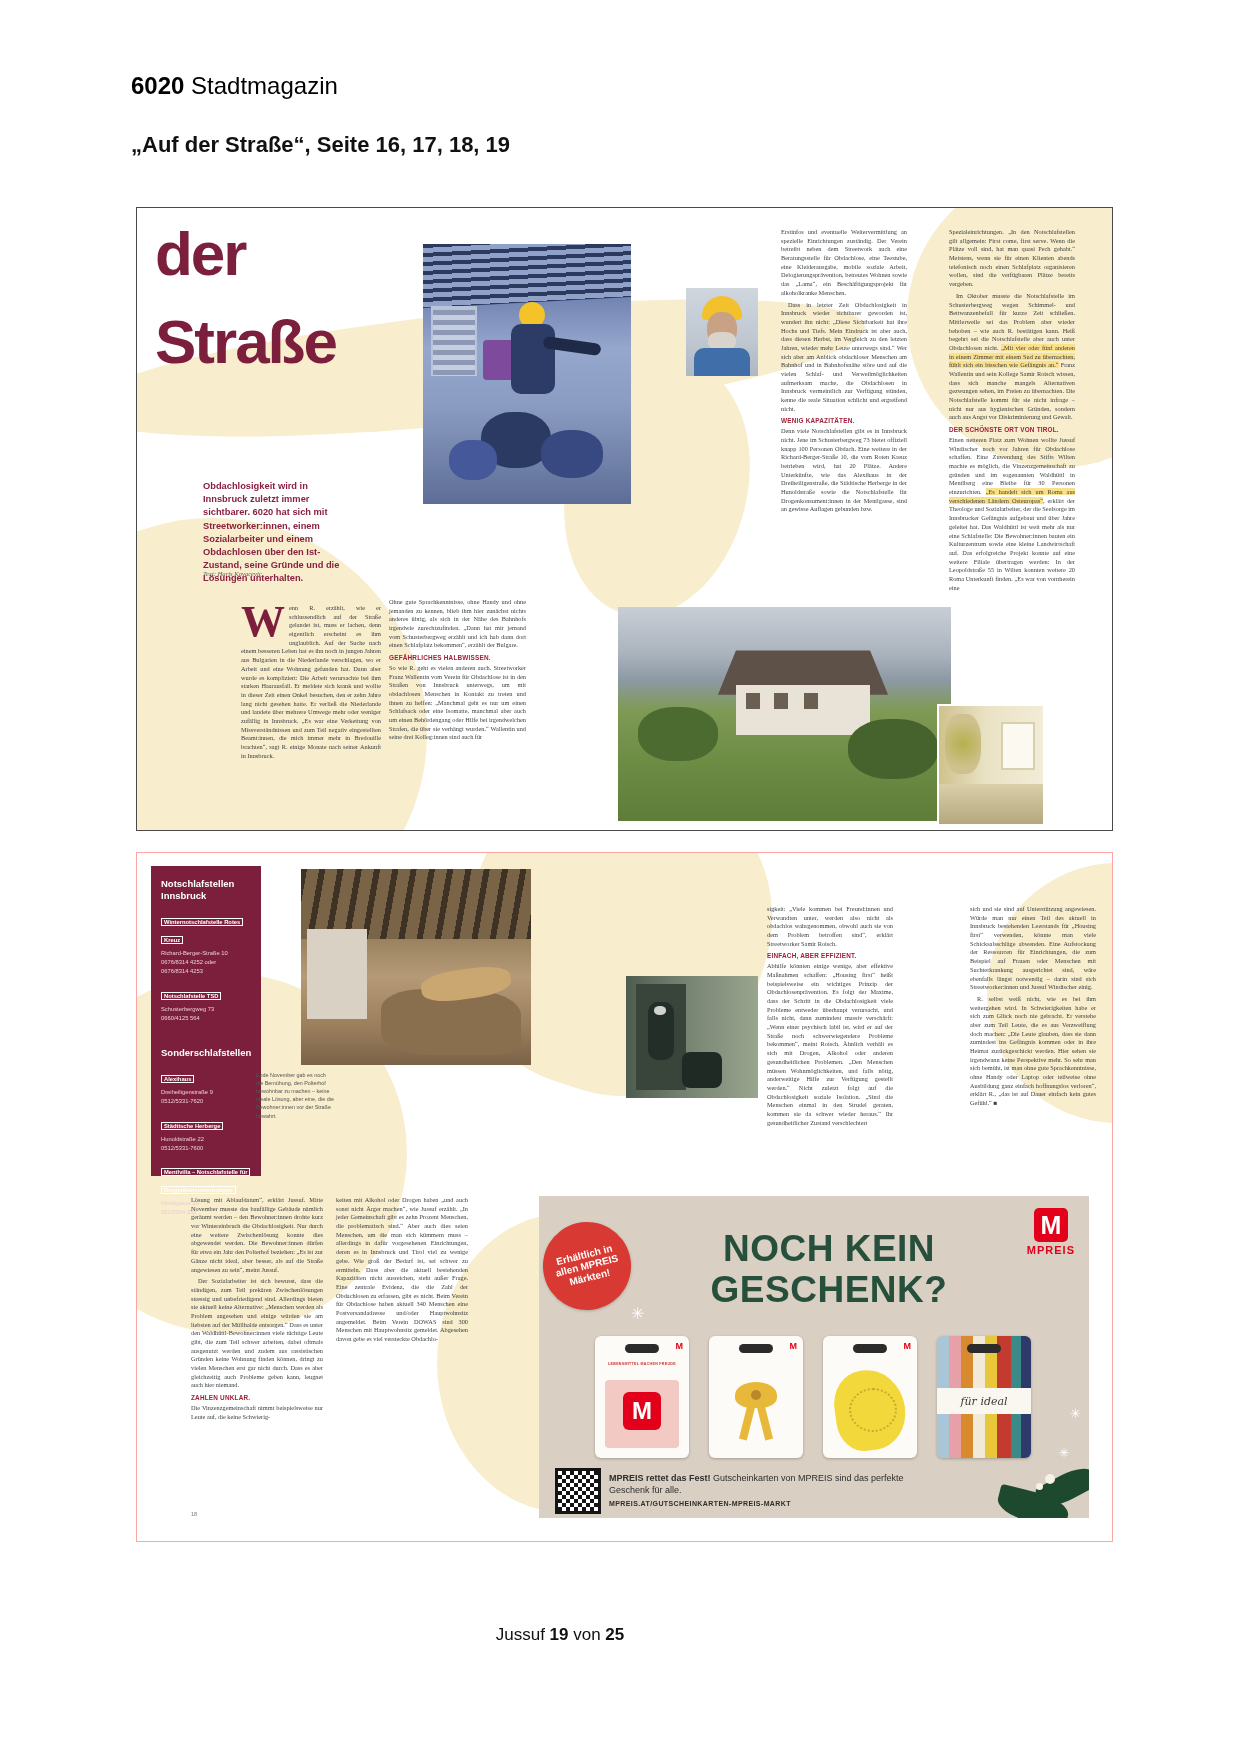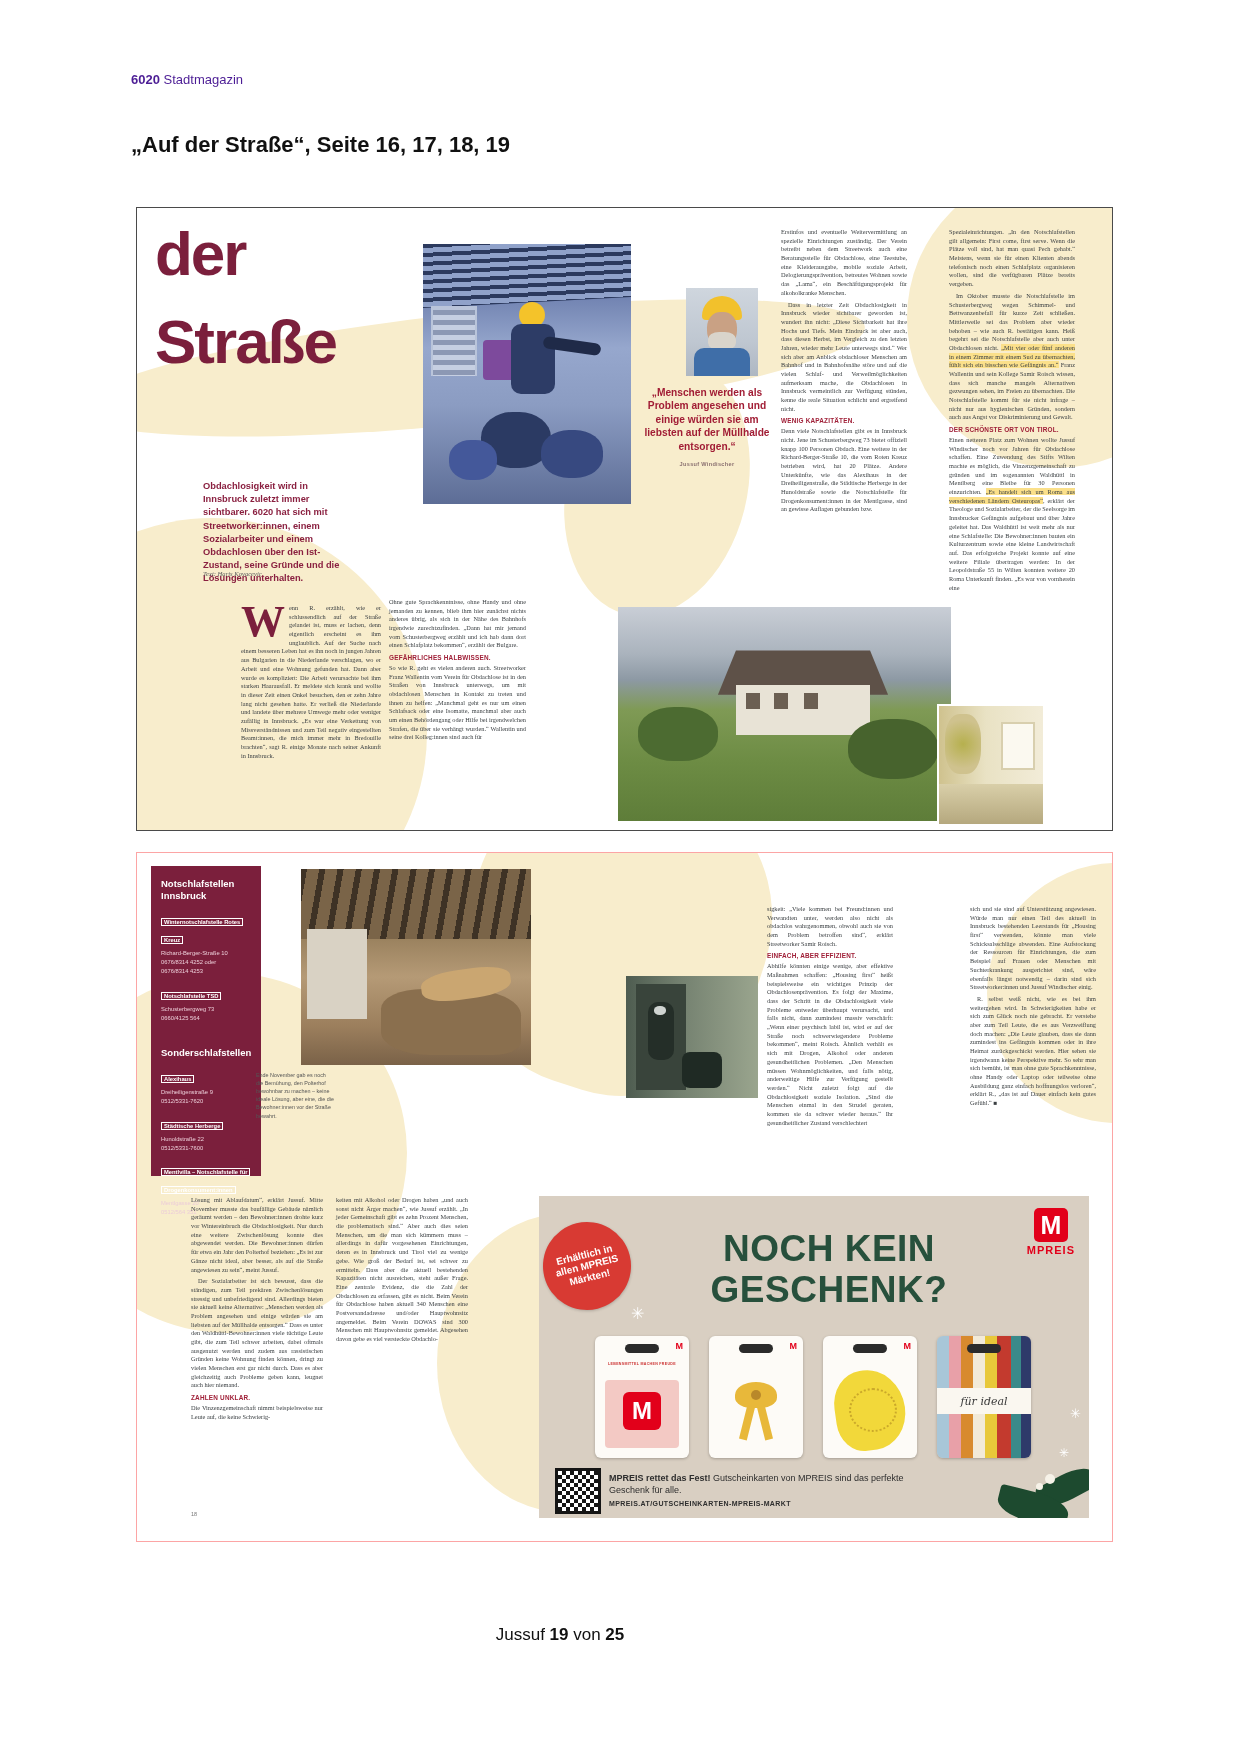--- a/index.html
+++ b/index.html
@@ -4,21 +4,21 @@
 <style>
   html,body{margin:0;padding:0;background:#fff;}
   body{width:1241px;height:1754px;position:relative;font-family:"Liberation Sans",sans-serif;-webkit-font-smoothing:antialiased;}
   .abs{position:absolute;}
   .spread{position:absolute;background:#fff;overflow:hidden;}
   #spread1{left:136px;top:207px;width:975px;height:622px;border:1px solid #4a4a4a;}
   #spread2{left:136px;top:852px;width:975px;height:688px;border:1px solid #fca5a5;}
   .blob{position:absolute;background:#f8edcc;border-radius:50%;z-index:0;}
   .z1{z-index:1;}
   
-  .brand{font-size:13px;color:#4c1d95;}
+  .brand{font-size:24px;color:#000000;}
   .doc-title{font-size:22px;font-weight:bold;color:#111;}
   .headline{font-weight:bold;color:#7b1f3c;font-size:62px;line-height:88px;letter-spacing:-2px;}
   .standfirst{font-weight:bold;color:#8a2040;font-size:9.3px;line-height:1.42;}
   .byline{font-family:"Liberation Serif",serif;font-style:italic;font-size:6.6px;color:#5a5a5a;}
   .bc{font-family:"Liberation Serif",serif;font-size:6.3px;line-height:1.38;text-align:justify;color:#3a3f42;}
   .bc p{margin:0 0 3px 0;}
   .bc p.nomargin{margin:0;}
   .sh{font-family:"Liberation Sans",sans-serif;font-weight:bold;font-size:6.4px;color:#a02038;letter-spacing:.2px;margin:4px 0 1px 0;text-align:left;}
   .dropcap{float:left;font-weight:bold;color:#7b1f3c;font-size:44px;line-height:34px;margin:1px 4px 0 0;}
   .hl{background:#fbe08a;}
@@ -86,24 +86,20 @@
     <div class="abs" style="left:26px;top:196px;width:48px;height:40px;border-radius:45%;background:#44589a;"></div>
   </div>
 
   <div class="photo" style="left:549px;top:80px;width:72px;height:88px;background:linear-gradient(180deg,#cfd6de 0%,#bfc7d1 60%,#aeb7c2 100%);">
     <div class="abs" style="left:16px;top:8px;width:40px;height:24px;border-radius:20px 20px 4px 4px;background:#f2c12c;"></div>
     <div class="abs" style="left:21px;top:24px;width:30px;height:34px;border-radius:45%;background:#c9a184;"></div>
     <div class="abs" style="left:22px;top:44px;width:28px;height:18px;border-radius:40%;background:#d9d4cb;"></div>
     <div class="abs" style="left:8px;top:60px;width:56px;height:28px;border-radius:10px 10px 0 0;background:#3f6ea8;"></div>
   </div>
 
-  <div class="abs z1" style="left:505px;top:178px;width:130px;">
-    <div class="pullquote">„Menschen werden als Problem angesehen und einige würden sie am liebsten auf der Müllhalde entsorgen.“</div>
-    <div class="pq-attrib">Jussuf Windischer</div>
-  </div>
 
   <div class="abs bc z1" style="left:104px;top:396px;width:140px;height:218px;">
     <span class="dropcap">W</span>
     <p class="nomargin">enn R. erzählt, wie er schlussendlich auf der Straße gelandet ist, muss er lachen, denn eigentlich erscheint es ihm unglaublich. Auf der Suche nach einem besseren Leben hat es ihn noch in jungen Jahren aus Bulgarien in die Niederlande verschlagen, wo er Arbeit und eine Wohnung gefunden hat. Dann aber wurde es kompliziert: Die Arbeit verursachte bei ihm starken Haarausfall. Er meldete sich krank und wollte in dieser Zeit einen Onkel besuchen, den er zehn Jahre lang nicht gesehen hatte. Er verließ die Niederlande und landete über mehrere Umwege mehr oder weniger zufällig in Innsbruck. „Es war eine Verkettung von Missverständnissen und zum Teil negativ eingestellten Beamt:innen, die mich immer mehr in Bredouille brachten“, sagt R. einige Monate nach seiner Ankunft in Innsbruck.</p>
   </div>
 
   <div class="abs bc z1" style="left:252px;top:390px;width:137px;height:226px;">
     <p>Ohne gute Sprachkenntnisse, ohne Handy und ohne jemanden zu kennen, blieb ihm hier zunächst nichts anderes übrig, als sich in der Nähe des Bahnhofs irgendwie zurechtzufinden. „Dann hat mir jemand vom Schusterbergweg erzählt und ich hab dann dort einen Schlafplatz bekommen“, erzählt der Bulgare.</p>
     <div class="sh">GEFÄHRLICHES HALBWISSEN.</div>
     <p class="nomargin">So wie R. geht es vielen anderen auch. Streetworker Franz Wallentin vom Verein für Obdachlose ist in den Straßen von Innsbruck unterwegs, um mit obdachlosen Menschen in Kontakt zu treten und ihnen zu helfen: „Manchmal geht es nur um einen Schlafsack oder eine Isomatte, manchmal aber auch um einen Behördengang oder Hilfe bei irgendwelchen Strafen, die über sie verhängt wurden.“ Wallentin und seine drei Kolleg:innen sind auch für</p>

